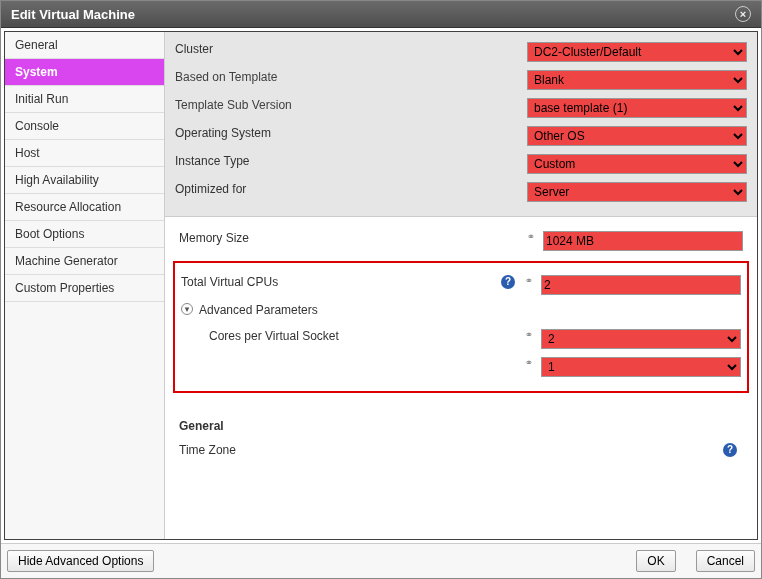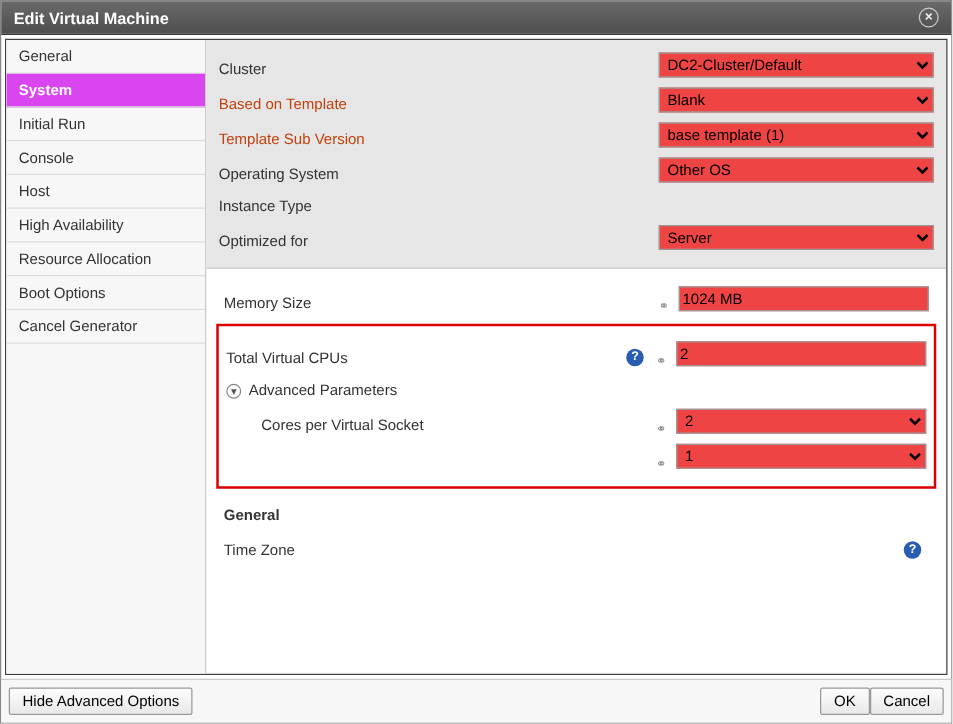--- a/index.html
+++ b/index.html
@@ -69,29 +69,29 @@
     flex-direction: column;
     overflow: auto;
   }
   .graybox {
     background: #e6e6e6;
     border-bottom: 1px solid #ccc;
     padding: 6px 10px 10px 10px;
   }
   .row {
     display: flex;
-    align-items: flex-end;
+    align-items: flex-start;
     padding: 4px 0;
     min-height: 26px;
   }
   .row .label {
     width: 180px;
     color: #333;
   }
-  .row .label.muted { color: #c2410c; }
+  .row .label.muted { color: #404040; }
   .row .spacer { flex:1; }
   .row .ctrl {
     width: 220px;
     display:flex;
     align-items:center;
   }
   .chain {
     width:16px; height:10px;
     margin-right:4px;
     display:inline-block;
@@ -106,21 +106,21 @@
     padding:1px 2px;
     width: 100%;
     height:20px;
   }
   .whitearea {
     padding: 10px 14px;
   }
   .highlight-box {
     border: 2px solid #d00;
     padding: 8px 6px 10px 6px;
-    margin: 6px -6px 0 -6px;
+    margin: 6px -6px 12px -6px;
   }
   .help-icon {
     display:inline-block;
     width:14px;height:14px;
     border-radius:50%;
     background:#2a5db0;
     color:#fff;
     font-size:10px;
     text-align:center;
     line-height:14px;
@@ -143,21 +143,21 @@
     padding: 14px 0 6px 0;
   }
   .footer {
     border-top:1px solid #ccc;
     padding:6px;
     display:flex;
     align-items:flex-end;
     background:#f7f7f7;
   }
   .footer .left { }
-  .footer .right { margin-left:auto; display:flex; gap:0; }
+  .footer .right { margin-left:auto; display:flex; gap:20px; }
   button.btn {
     font-size:12px;
     background: linear-gradient(#fdfdfd,#e8e8e8);
     border:1px solid #999;
     padding:3px 10px;
     cursor:pointer;
     border-radius:2px;
   }
   .indent { padding-left: 28px; }
 </style>
@@ -173,21 +173,22 @@
   <div class="body">
     <div class="sidebar">
       <div class="item">General</div>
       <div class="item selected">System</div>
       <div class="item">Initial Run</div>
       <div class="item">Console</div>
       <div class="item">Host</div>
       <div class="item">High Availability</div>
       <div class="item">Resource Allocation</div>
       <div class="item">Boot Options</div>
-      <div class="item">Cancel Generator</div>
+      <div class="item">Machine Generator</div>
+      <div class="item">Custom Properties</div>
     </div>
 
     <div class="content">
       <div class="graybox">
 
         <div class="row">
           <div class="label">Cluster</div>
           <div class="spacer"></div>
           <div class="ctrl">
             <select><option>DC2-Cluster/Default</option></select>
@@ -214,20 +215,23 @@
           <div class="label">Operating System</div>
           <div class="spacer"></div>
           <div class="ctrl">
             <select><option>Other OS</option></select>
           </div>
         </div>
 
         <div class="row">
           <div class="label">Instance Type</div>
           <div class="spacer"></div>
+          <div class="ctrl">
+            <select><option>Custom</option></select>
+          </div>
         </div>
 
         <div class="row">
           <div class="label">Optimized for</div>
           <div class="spacer"></div>
           <div class="ctrl">
             <select><option>Server</option></select>
           </div>
         </div>
       </div>

